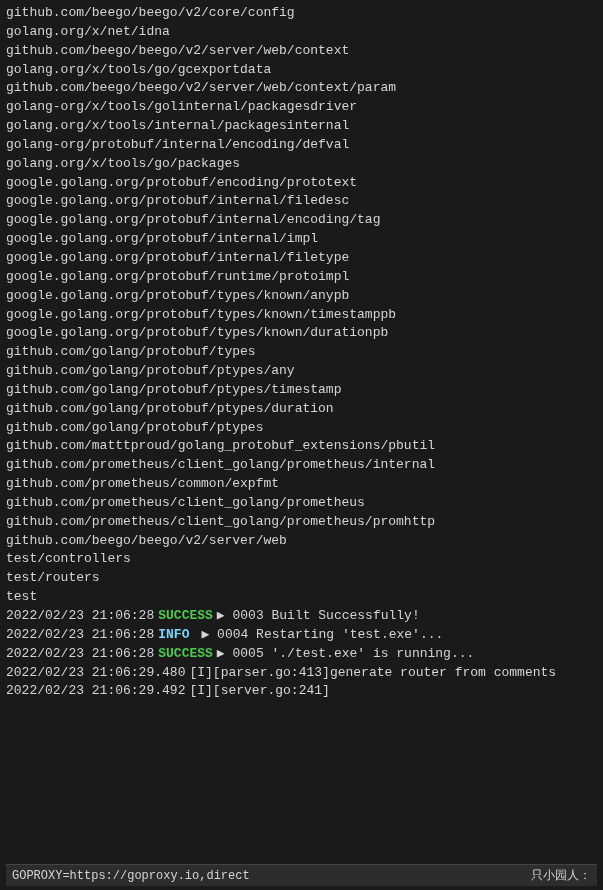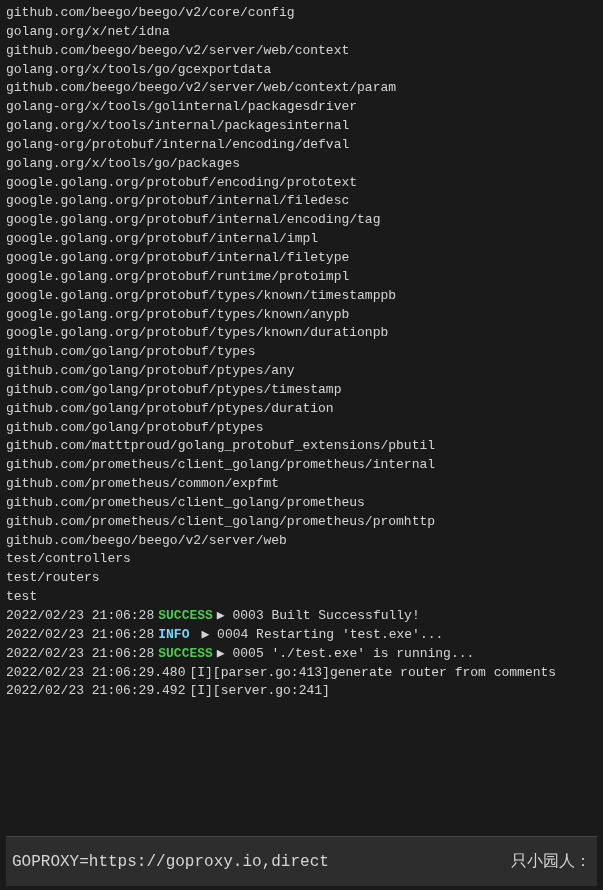--- a/index.html
+++ b/index.html
@@ -70,22 +70,22 @@
       color: #d4d4d4;
     }
 
     .log-parser {
       color: #d4d4d4;
     }
 
     .bottom-bar {
       background-color: #2d2d2d;
       color: #d4d4d4;
-      font-size: 16px;
-      padding: 14px 6px;
+      font-size: 12px;
+      padding: 2px 6px;
       display: flex;
       align-items: center;
       justify-content: space-between;
       border-top: 1px solid #444;
       flex-shrink: 0;
     }
 
     .bottom-left {
       color: #d4d4d4;
     }
@@ -111,22 +111,22 @@
     <div class="line">golang-org/x/tools/golinternal/packagesdriver</div>
     <div class="line">golang.org/x/tools/internal/packagesinternal</div>
     <div class="line">golang-org/protobuf/internal/encoding/defval</div>
     <div class="line">golang.org/x/tools/go/packages</div>
     <div class="line">google.golang.org/protobuf/encoding/prototext</div>
     <div class="line">google.golang.org/protobuf/internal/filedesc</div>
     <div class="line">google.golang.org/protobuf/internal/encoding/tag</div>
     <div class="line">google.golang.org/protobuf/internal/impl</div>
     <div class="line">google.golang.org/protobuf/internal/filetype</div>
     <div class="line">google.golang.org/protobuf/runtime/protoimpl</div>
+    <div class="line">google.golang.org/protobuf/types/known/anypb</div>
     <div class="line">google.golang.org/protobuf/types/known/timestamppb</div>
-    <div class="line">google.golang.org/protobuf/types/known/anypb</div>
     <div class="line">google.golang.org/protobuf/types/known/durationpb</div>
     <div class="line">github.com/golang/protobuf/types</div>
     <div class="line">github.com/golang/protobuf/ptypes/any</div>
     <div class="line">github.com/golang/protobuf/ptypes/timestamp</div>
     <div class="line">github.com/golang/protobuf/ptypes/duration</div>
     <div class="line">github.com/golang/protobuf/ptypes</div>
     <div class="line">github.com/matttproud/golang_protobuf_extensions/pbutil</div>
     <div class="line">github.com/prometheus/client_golang/prometheus/internal</div>
     <div class="line">github.com/prometheus/common/expfmt</div>
     <div class="line">github.com/prometheus/client_golang/prometheus</div>

